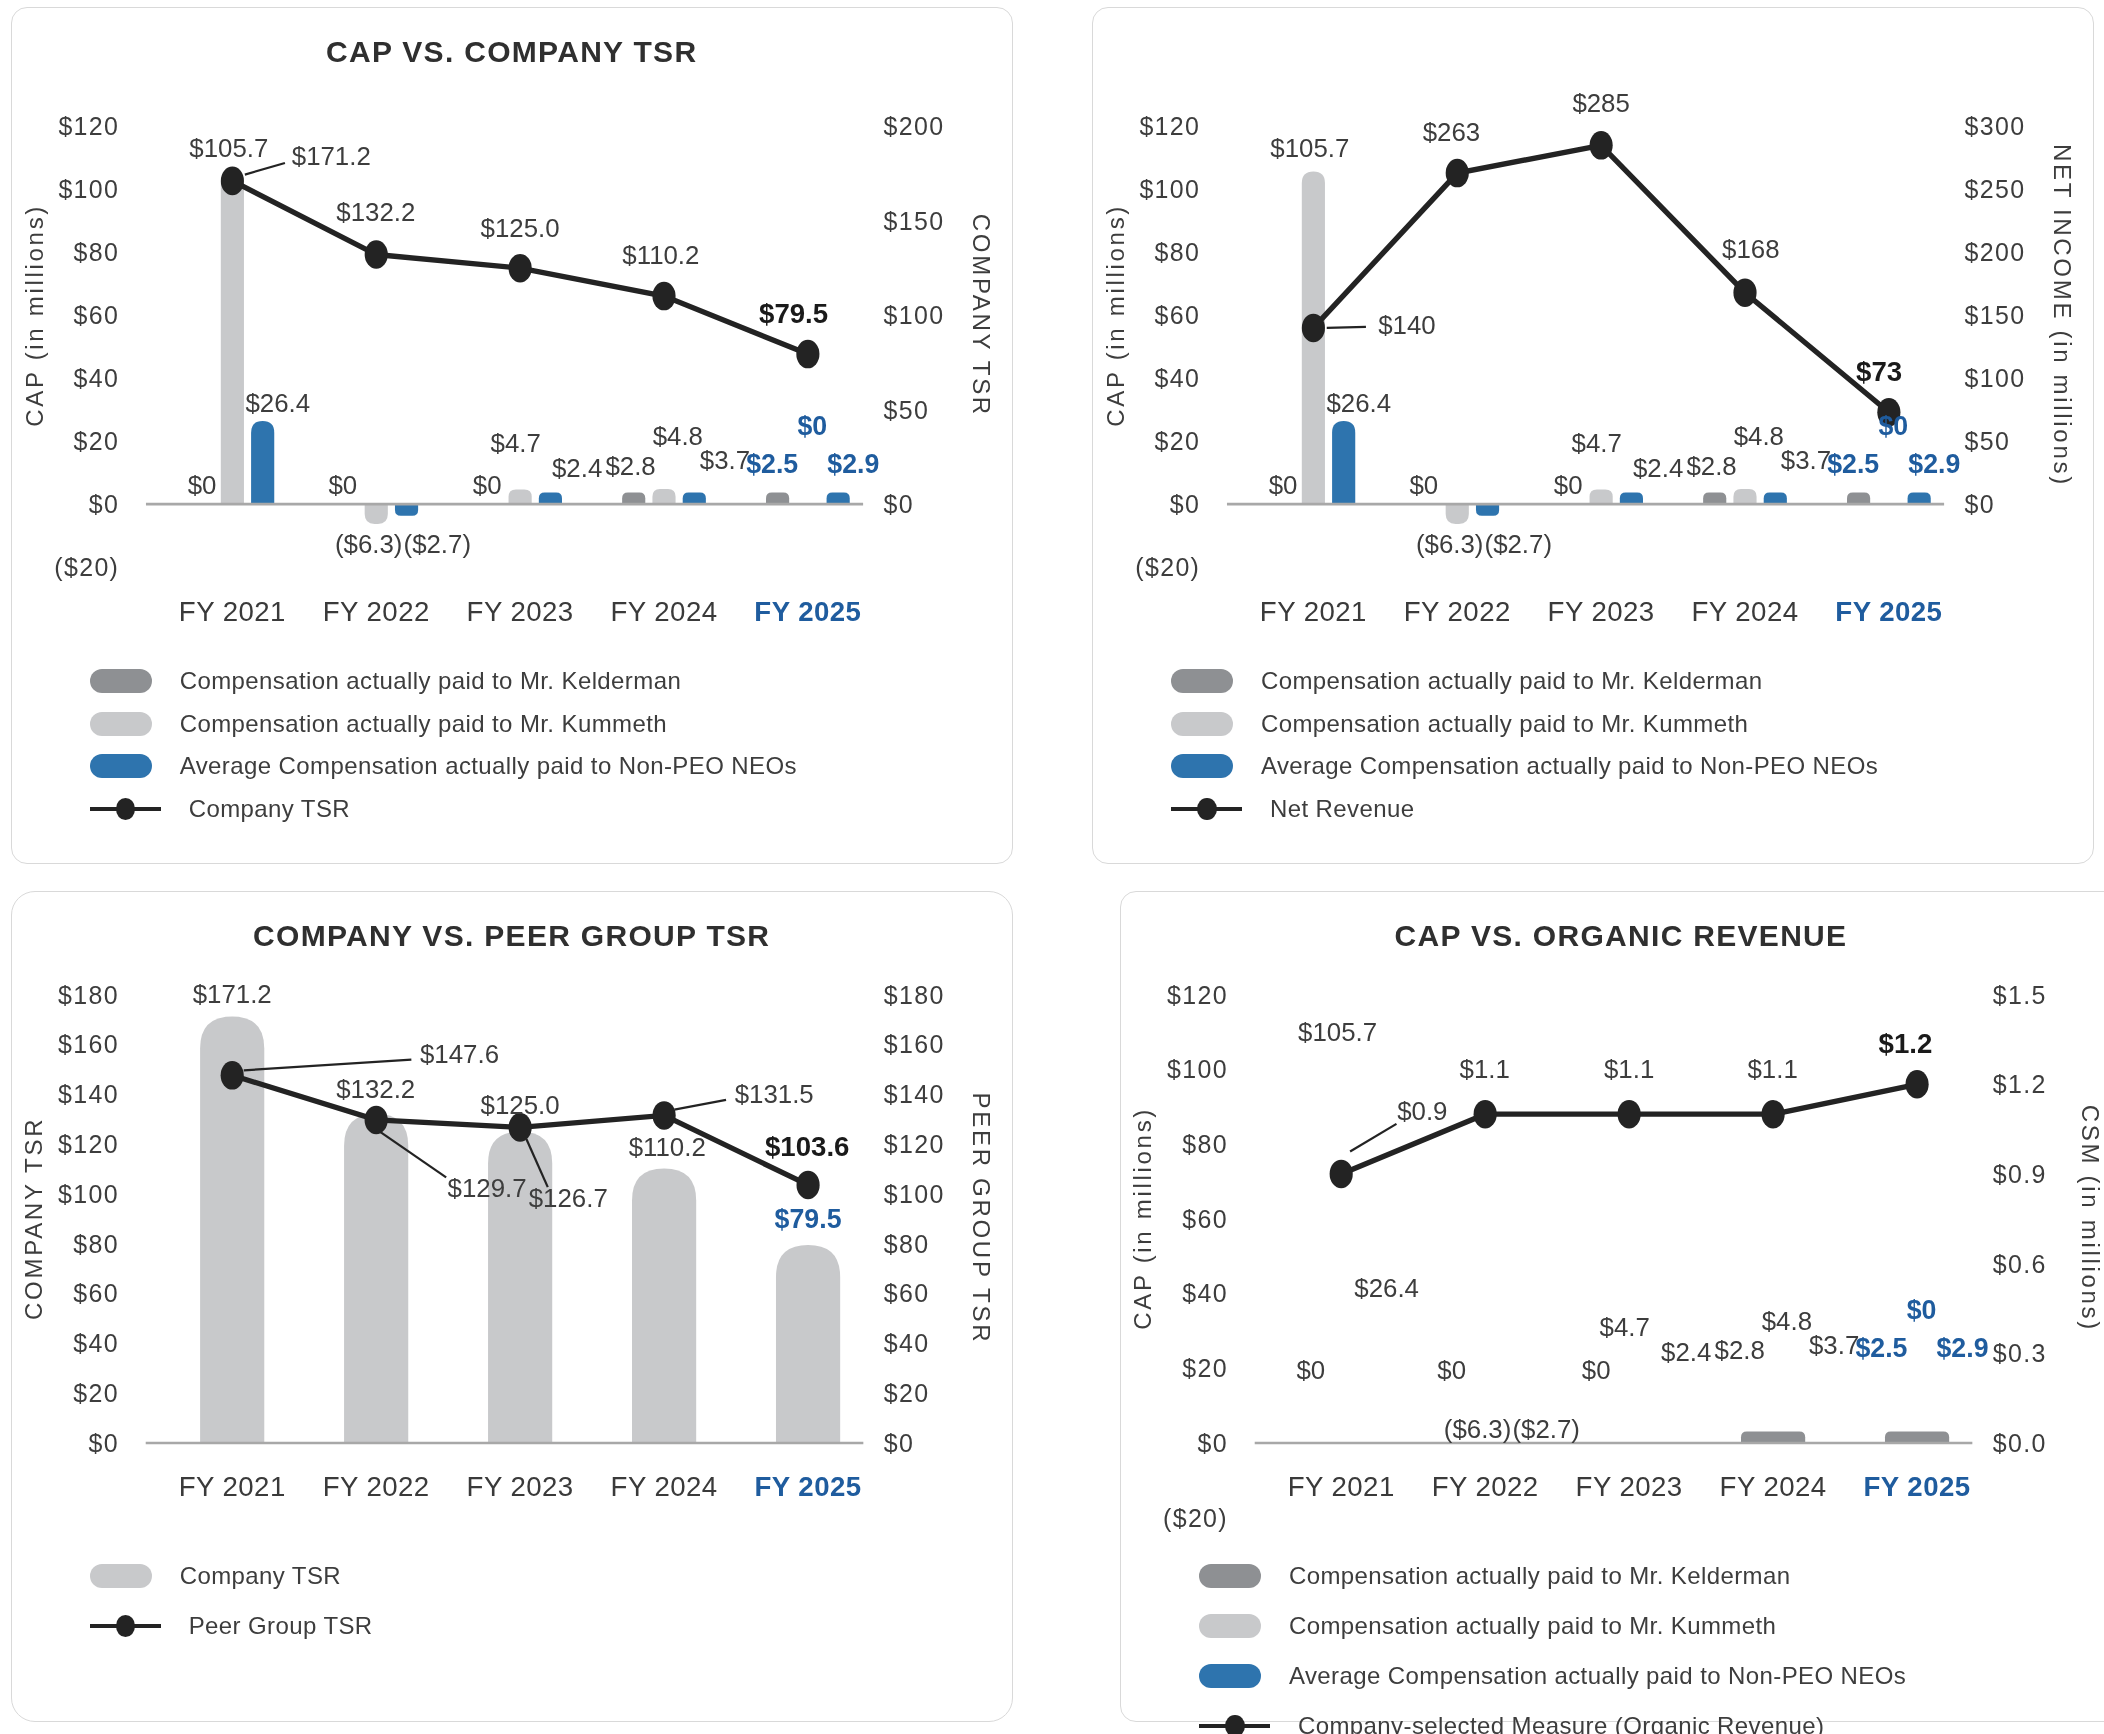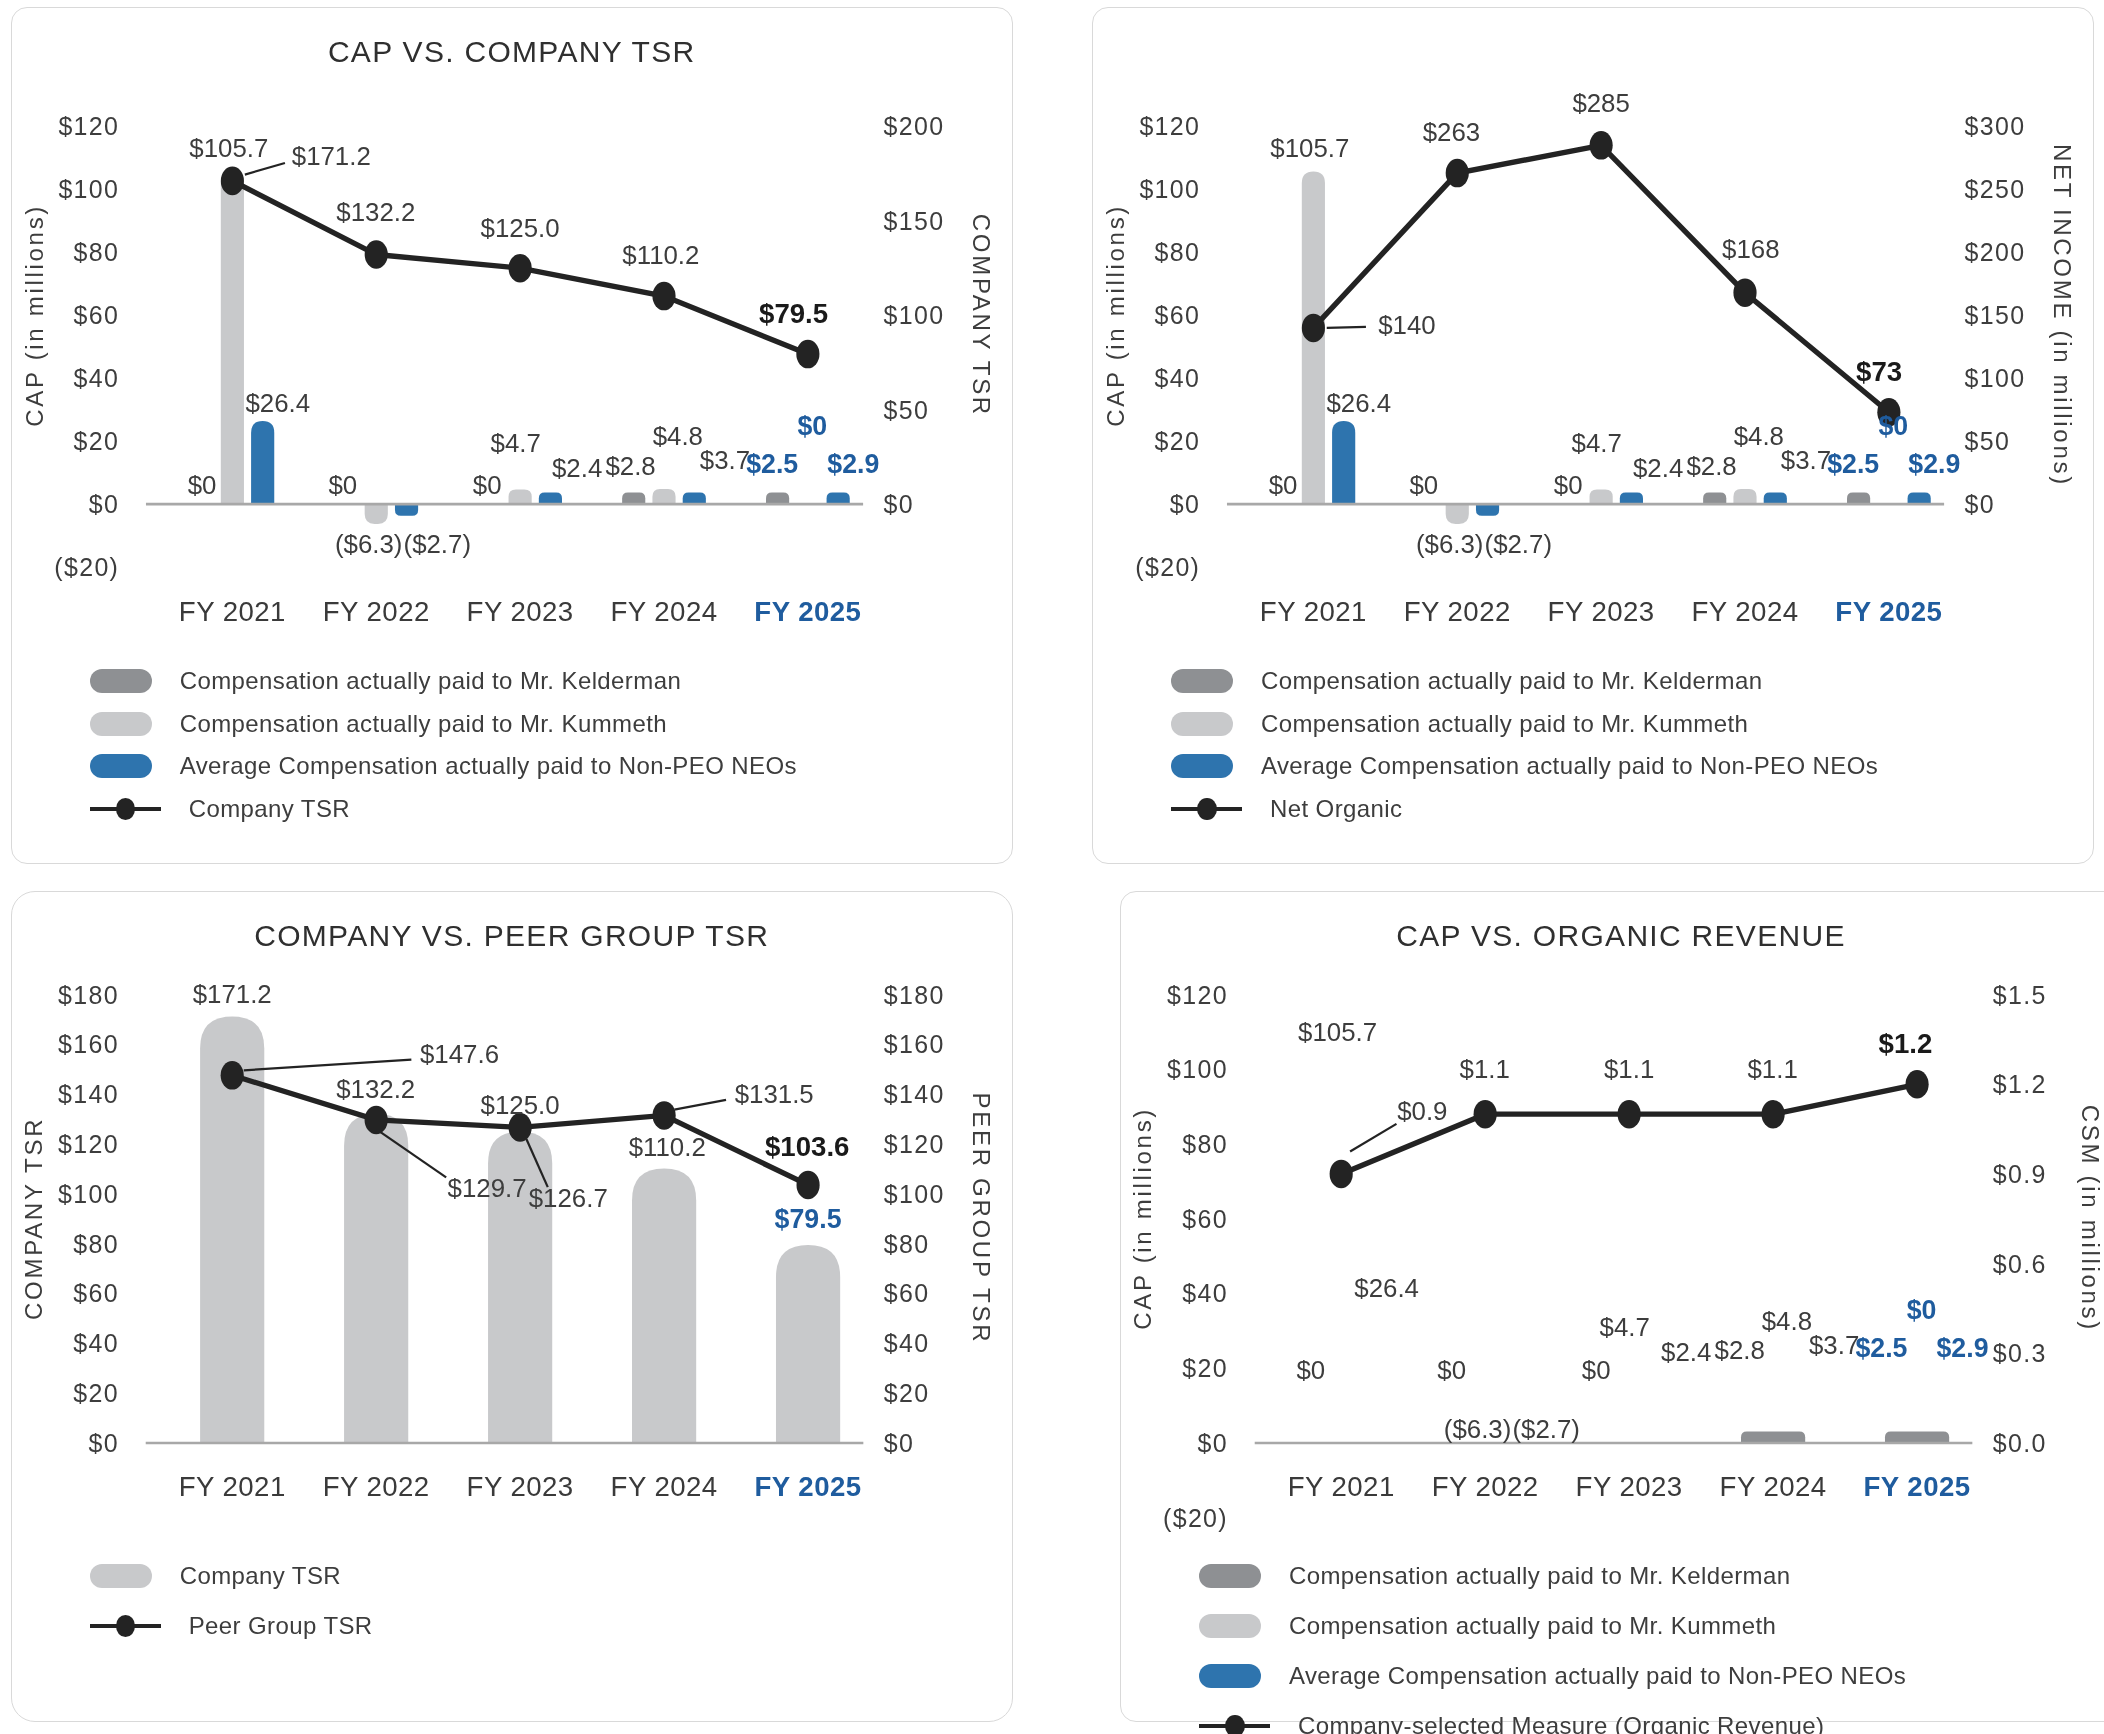--- a/index.html
+++ b/index.html
@@ -4,21 +4,21 @@
 <style>
   html,body{margin:0;padding:0;background:#ffffff;}
   .page{position:relative;width:2105px;height:1735px;background:#ffffff;
         font-family:"Liberation Sans", sans-serif;}
   .panel{position:absolute;background:#ffffff;border:1.8px solid #d9d9d9;border-radius:16px;box-sizing:border-box;}
   .panel.tl{left:10.7px;top:7.1px;width:1002px;height:857px;}
   .panel.tr{left:1092px;top:7.1px;width:1002px;height:857px;}
   .panel.bl{left:10.7px;top:891px;width:1002px;height:831px;border-radius:24px;}
   .panel.br{left:1120px;top:891px;width:1002px;height:831px;}
   .chart-title{position:absolute;left:0;top:27px;width:100%;margin:0;text-align:center;
-    font-size:30px;font-weight:400;letter-spacing:1.3px;color:#2f2f2f;}
+    font-size:30px;font-weight:700;letter-spacing:1.3px;color:#2f2f2f;}
   .plot{position:absolute;left:0;top:0;}
   .legend{position:absolute;left:78px;}
   .legend.top4{top:661px;}
   .legend.bot2{top:672px;}
   .legend-row{display:flex;align-items:center;margin-bottom:18.7px;height:24px;}
   .legend.bot2 .legend-row{margin-bottom:26px;}
   .sw-pill{display:inline-block;width:62px;height:24px;border-radius:12.5px;flex:0 0 auto;}
   .sw-line{display:inline-block;position:relative;width:71px;height:24px;flex:0 0 auto;}
   .sw-line .l{position:absolute;left:0;top:9.8px;width:71px;height:4.5px;background:#232323;}
   .sw-line .d{position:absolute;left:26px;top:0.9px;width:19.6px;height:22px;border-radius:50%;background:#232323;}
@@ -189,21 +189,21 @@
         </div>
         <div class="legend-row">
           <span class="sw-pill" style="background: rgb(46, 116, 174);"></span>
           <span class="legend-label">Average Compensation actually paid to Non-PEO NEOs</span>
         </div>
         <div class="legend-row">
           <span class="sw-line">
             <span class="l"></span>
             <span class="d"></span>
           </span>
-          <span class="legend-label">Net Organic</span>
+          <span class="legend-label">Net Revenue</span>
         </div>
       </div>
   </section>
   <section class="panel bl">
     <h2 class="chart-title">COMPANY VS. PEER GROUP TSR</h2>
     <svg class="plot" width="1002" height="831" viewBox="0 0 1124 932">
         <text x="120" y="125" text-anchor="end" font-size="28" fill="#3D3D3D" font-weight="400" letter-spacing="1.5">$180</text>
         <text x="120" y="180.8888888888889" text-anchor="end" font-size="28" fill="#3D3D3D" font-weight="400" letter-spacing="1.5">$160</text>
         <text x="120" y="236.77777777777777" text-anchor="end" font-size="28" fill="#3D3D3D" font-weight="400" letter-spacing="1.5">$140</text>
         <text x="120" y="292.6666666666667" text-anchor="end" font-size="28" fill="#3D3D3D" font-weight="400" letter-spacing="1.5">$120</text>

